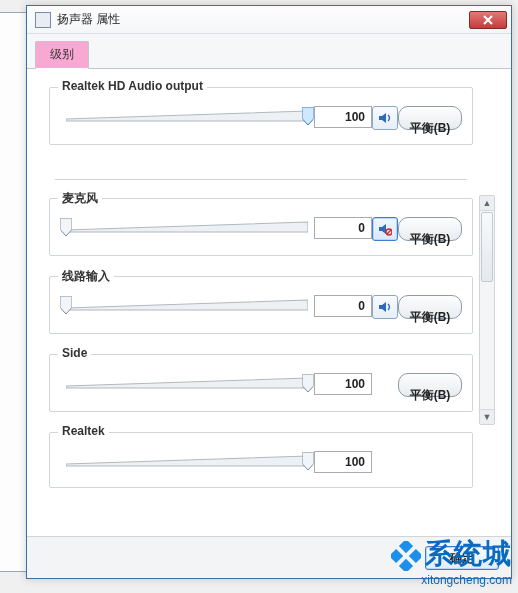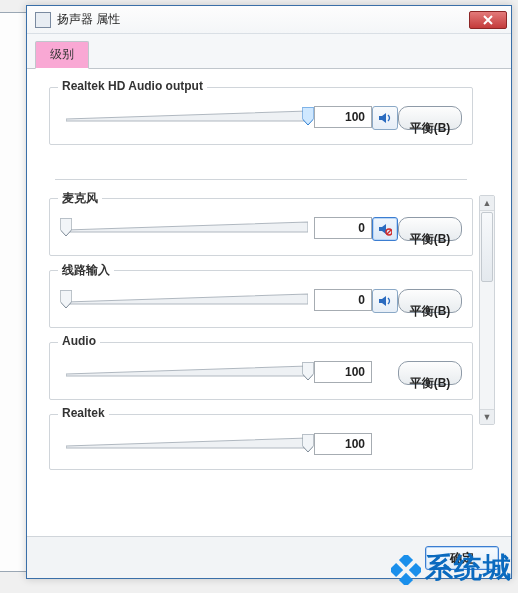--- a/index.html
+++ b/index.html
@@ -85,21 +85,21 @@
     background:#fff;
     padding: 18px 16px 10px 22px;
     display:flex;
     gap:6px;
   }
   .content-inner { flex:1;font-weight:bold; }
   .group {
     border:1px solid #d0d5da;
     padding: 18px 10px 14px 10px;
     position:relative;
-    margin-bottom: 14px;
+    margin-bottom: 20px;
     border-radius:2px;
   }
   .group.first { margin-bottom: 34px; }
   .group .label {
     position:absolute;
     top:-9px; left:8px;
     background:#fff;
     padding:0 4px;
     color:#333;
   }
@@ -328,21 +328,21 @@
             <svg width="14" height="14" viewBox="0 0 14 14">
                 <path d="M1 5 H4 L8 2 V12 L4 9 H1 Z" fill="#2a6bc0"></path>
                 <path d="M10 4 Q13 7 10 10" fill="none" stroke="#2a6bc0" stroke-width="1.3"></path>
               </svg>
           </div>
           <div class="balbtn">平衡(B)</div>
         </div>
       </div>
 
       <div class="group">
-        <div class="label">Audio</div>
+        <div class="label">Side</div>
         <div class="row">
           <div class="slider-wrap">
             <div class="slider">
               <div class="track">
                   <svg viewBox="0 0 200 12" preserveAspectRatio="none">
                     <polygon points="0,9 200,1 200,11 0,11" fill="#eef1f4" stroke="#b0b8c0"></polygon>
                   </svg>
                 </div>
               <div class="thumb" style="left: 100%;">
                   <svg viewBox="0 0 11 18">
@@ -398,13 +398,14 @@
   <div class="wm1">
     <svg width="30" height="30" viewBox="0 0 30 30">
       <g transform="translate(15 15) rotate(45)">
         <rect x="-12" y="-12" width="10" height="10" fill="#1a8feb"></rect>
         <rect x="2" y="-12" width="10" height="10" fill="#1a8feb"></rect>
         <rect x="-12" y="2" width="10" height="10" fill="#1a8feb"></rect>
         <rect x="2" y="2" width="10" height="10" fill="#1a8feb"></rect>
       </g>
     </svg><span>系统城</span>
   </div>
+  <div class="wm2">xitongcheng.com</div>
 </div>
 
 </body></html>

